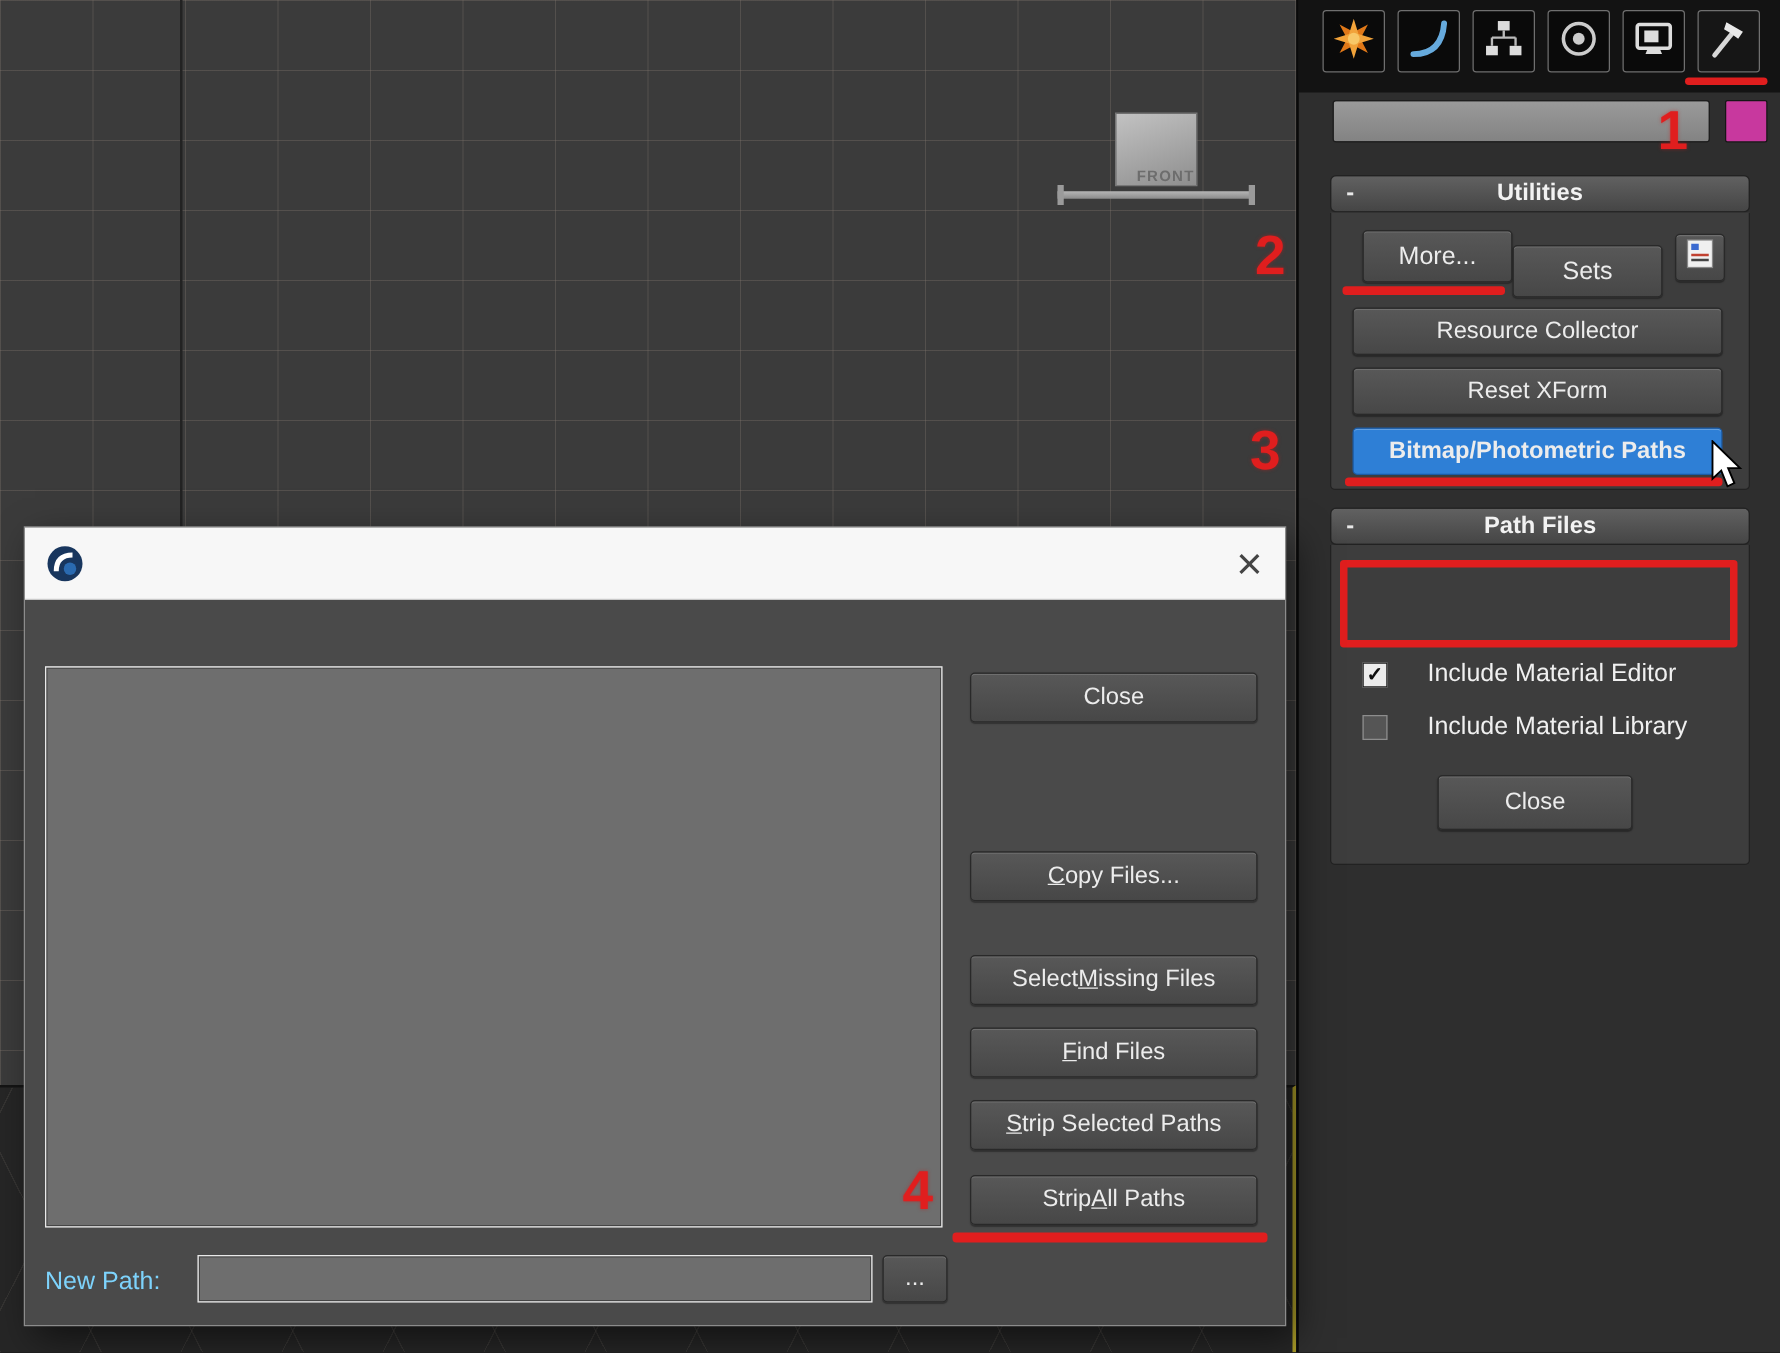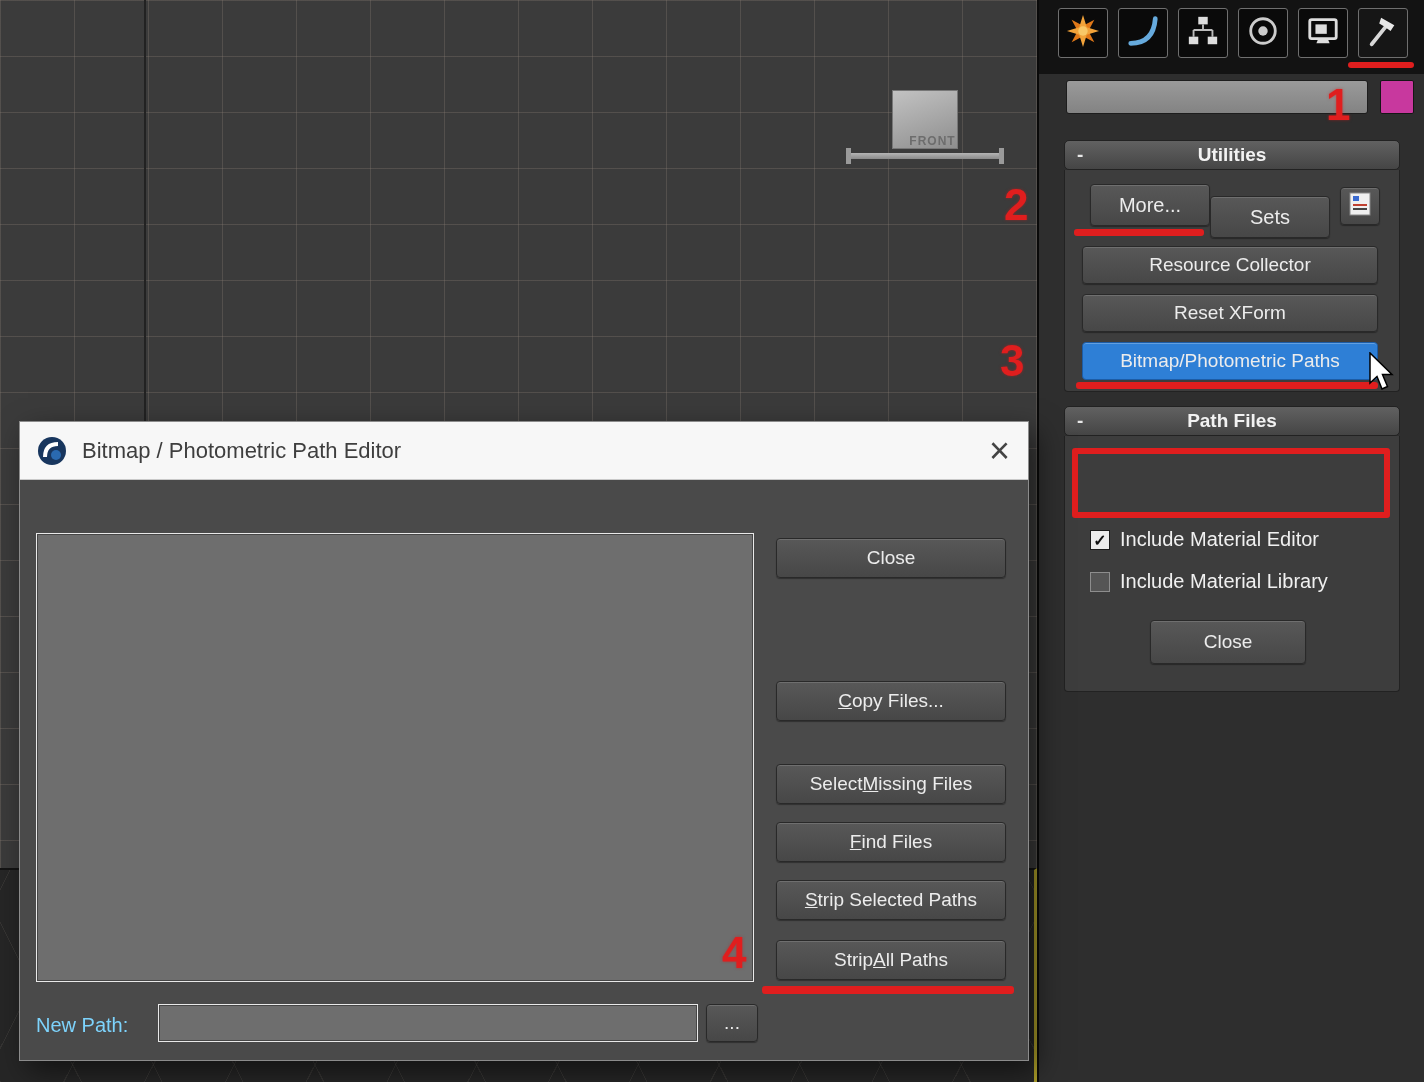--- a/index.html
+++ b/index.html
@@ -45,21 +45,21 @@
   .mx-btn{position:absolute;display:flex;align-items:center;justify-content:center;
     background:linear-gradient(#585858,#474747);border:1px solid #292929;border-radius:4px;
     box-shadow:inset 0 1px 0 rgba(255,255,255,0.14), 0 1px 1px rgba(0,0,0,0.35);
     color:#ececec;font-size:19px;cursor:default;white-space:nowrap;}
   .mx-btn.primary{border-color:#1c5ca6;box-shadow:inset 0 1px 0 rgba(255,255,255,0.25);}
 
   .checkbox{position:absolute;width:20px;height:20px;display:flex;align-items:center;justify-content:center;
     font-size:16px;font-weight:bold;color:#101010;}
   .checkbox.checked{background:#ececec;border:1px solid #1c1c1c;}
   .checkbox.unchecked{background:#555;border:1px solid #8d8d8d;}
-  .cb-label{position:absolute;color:#f0f0f0;font-size:20px;}
+  .cb-label{position:absolute;color:#f0f0f0;font-size:20px;margin-left:22px;}
 
   .red-box{position:absolute;border-style:solid;border-width:6px;border-radius:3px;}
 
   
   .dialog{position:absolute;left:20px;top:422px;width:1008px;height:638px;background:#4a4a4a;z-index:20;
     box-shadow:0 0 0 1px #8c8c8c, 8px 10px 28px rgba(0,0,0,0.55);}
   .dialog-titlebar{position:absolute;left:0;top:0;width:1008px;height:58px;background:#f7f7f7;border-bottom:1px solid #c9c9c9;
     display:flex;align-items:center;}
   .dialog-logo{position:absolute;left:16px;top:13px;width:32px;height:32px;}
   .dialog-title{margin-left:62px;font-size:22px;color:#3e3e3e;}
@@ -162,21 +162,21 @@
         <svg width="26" height="26" viewBox="0 0 26 26">
           <rect x="3" y="2" width="20" height="22" fill="#f0f0f0" stroke="#888"></rect>
           <rect x="6" y="5" width="6" height="5" fill="#3a6ad0"></rect>
           <rect x="6" y="13" width="14" height="2" fill="#c04030"></rect>
           <rect x="6" y="17" width="14" height="2" fill="#444"></rect>
         </svg>
       </span>
     </div>
     <div class="mx-btn" style="left:43px;top:246px;width:296px;height:38px;">Resource Collector</div>
     <div class="mx-btn" style="left:43px;top:294px;width:296px;height:38px;">Reset XForm</div>
-    <div class="mx-btn primary" style="left: 43px; top: 342px; width: 296px; height: 38px; background: rgb(46, 127, 214);">Bitmap/Photometric Paths</div>
+    <div class="mx-btn primary" style="left: 43px; top: 342px; width: 296px; height: 38px; background: rgb(46, 127, 214); font-weight: bold;">Bitmap/Photometric Paths</div>
 
     <div class="rollout-header" style="top:406px;">
       <span class="collapse">-</span>
       <span>Path Files</span>
     </div>
     <div class="rollout-body" style="top:436px;height:256px;"></div>
     <div class="red-box" style="left: 33px; top: 448px; width: 318px; height: 70px; border-color: rgb(224, 30, 30);"></div>
     <div class="checkbox checked" style="left:51px;top:530px;">
       <span>✓</span>
     </div>
@@ -190,21 +190,20 @@
 
   <div class="dialog">
     <div class="dialog-titlebar">
       <span class="dialog-logo">
         <svg width="32" height="32" viewBox="0 0 32 32">
           <circle cx="16" cy="16" r="14" fill="#18365e"></circle>
           <path d="M9 22 Q 9 9 22 9" stroke="#ffffff" stroke-width="4" fill="none"></path>
           <circle cx="20" cy="20" r="5" fill="#2a6ab0"></circle>
         </svg>
       </span>
-      <span class="dialog-title">Bitmap / Photometric Path Editor</span>
       <span class="dialog-close">×</span>
     </div>
 
     <div class="listbox"></div>
 
     <div class="mx-btn dlg-btn" style="top:116px;">Close</div>
     <div class="mx-btn dlg-btn" style="top:259px;"><u>C</u>opy Files...</div>
     <div class="mx-btn dlg-btn" style="top:342px;">Select <u>M</u>issing Files</div>
     <div class="mx-btn dlg-btn" style="top:400px;"><u>F</u>ind Files</div>
     <div class="mx-btn dlg-btn" style="top:458px;"><u>S</u>trip Selected Paths</div>

